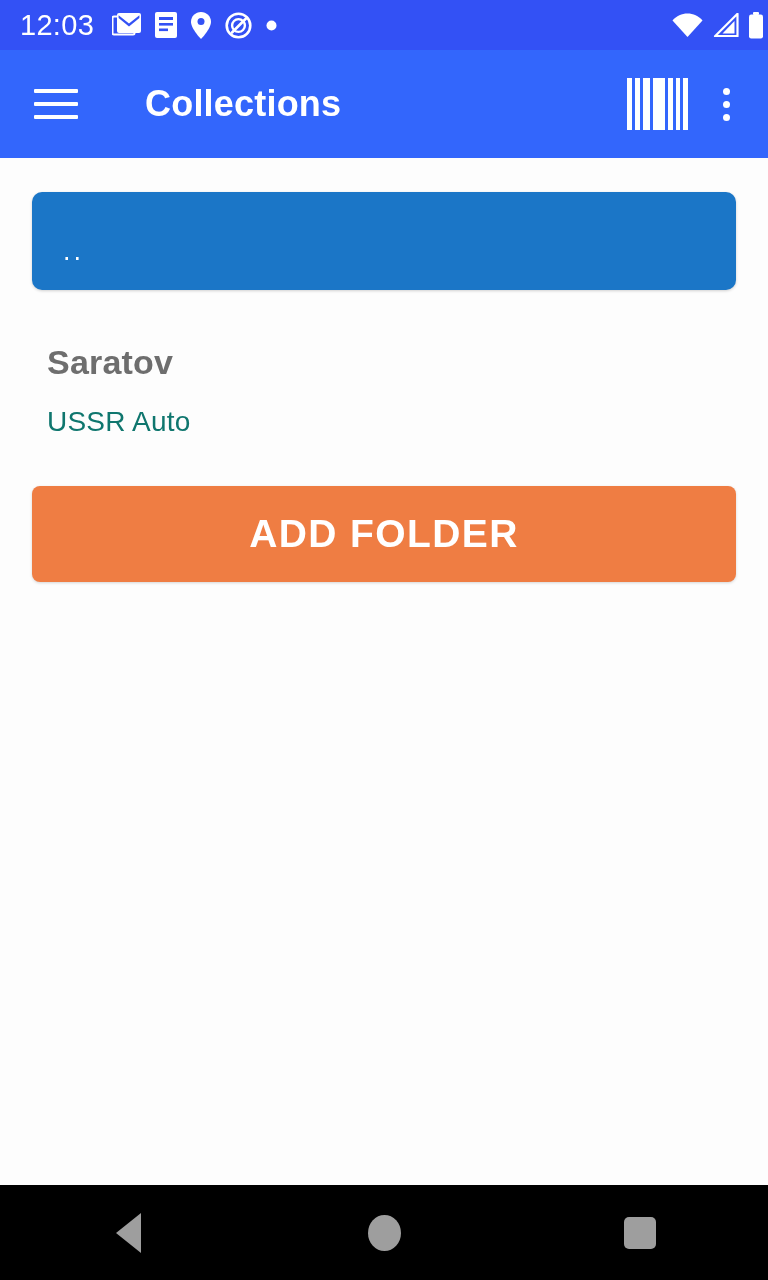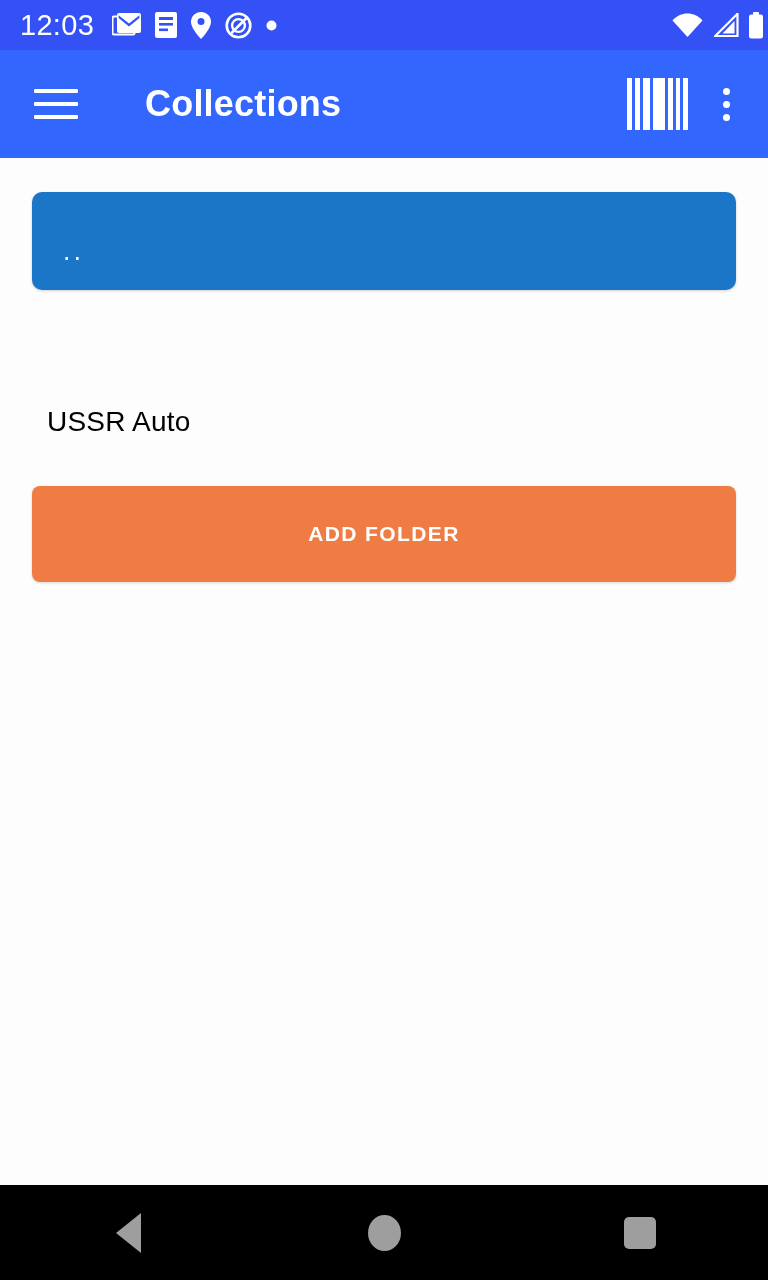--- a/index.html
+++ b/index.html
@@ -66,32 +66,32 @@
     color:#ffffff; font-size:27px; margin-left:31px; letter-spacing:3px;
     line-height:1; position:relative; top:10px;
   }
 
   .folder-title {
     position:absolute; left:47px; top:185px;
     font-size:34px; font-weight:bold; color:#6e6e6e; letter-spacing:.2px;
   }
   .folder-subtitle {
     position:absolute; left:47px; top:248px;
-    font-size:28px; color:#000000; letter-spacing:.2px;
+    font-size:28px; color:#0f766e; letter-spacing:.2px;
   }
 
   .add-folder-btn {
     position:absolute; left:32px; top:328px; width:704px; height:96px;
     background:#ef7d43; border-radius:8px;
     box-shadow:0 1px 3px rgba(0,0,0,.16);
     display:flex; align-items:center; justify-content:center; cursor:pointer;
     border:none;
   }
   .add-folder-btn span {
-    color:#ffffff; font-size:21px; font-weight:bold; letter-spacing:1.4px;
+    color:#ffffff; font-size:39px; font-weight:bold; letter-spacing:1.4px;
     font-family:"Liberation Sans", sans-serif;
   }
 
   
   .fab {
     position:absolute; left:628px; top:1044px; width:104px; height:104px;
     border-radius:50%; background:#1b76c7;
     box-shadow:0 5px 10px rgba(0,0,0,.28);
     display:flex; align-items:center; justify-content:center; cursor:pointer;
     border:none;
@@ -191,20 +191,21 @@
       </div>
     </div>
   </div>
 
   <div class="content">
 
     <div class="parent-card">
       <div class="parent-card-label">..</div>
     </div>
 
+    <div class="folder-title">Saratov</div>
     <div class="folder-subtitle">USSR Auto</div>
 
     <button class="add-folder-btn">
       <span>ADD FOLDER</span>
     </button>
 
     <button class="fab">
       <svg width="56" height="56" viewBox="0 0 56 56">
         <circle cx="28" cy="28" r="23" fill="none" stroke="#ffffff" stroke-width="4"></circle>
         <rect x="16.5" y="25" width="23" height="6" rx="1" fill="#ffffff"></rect>

